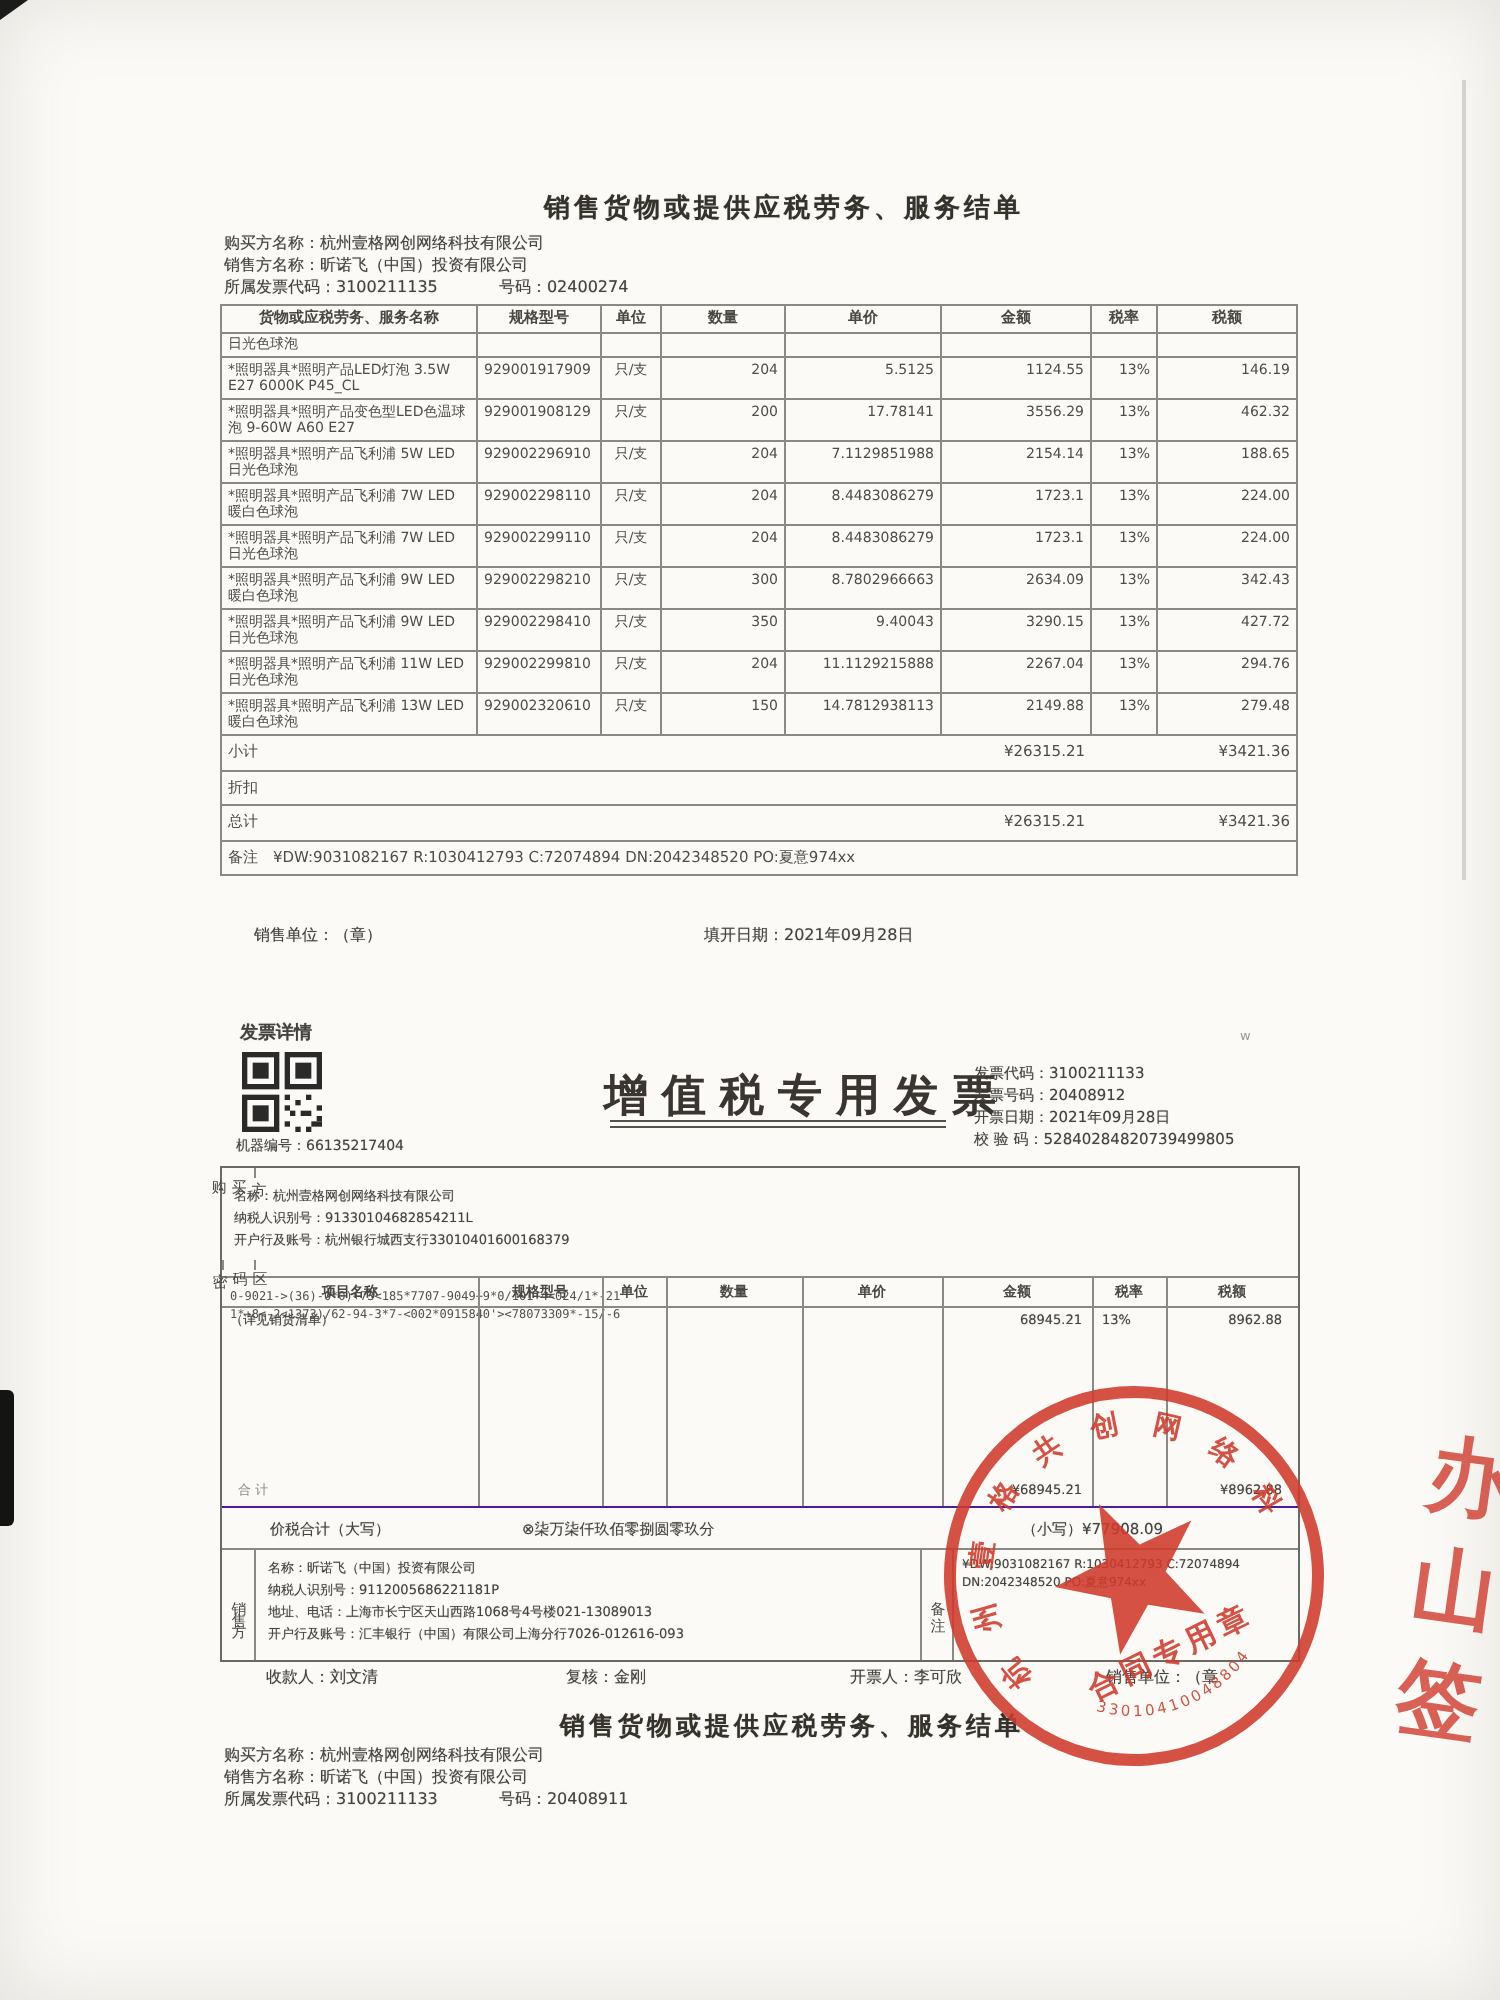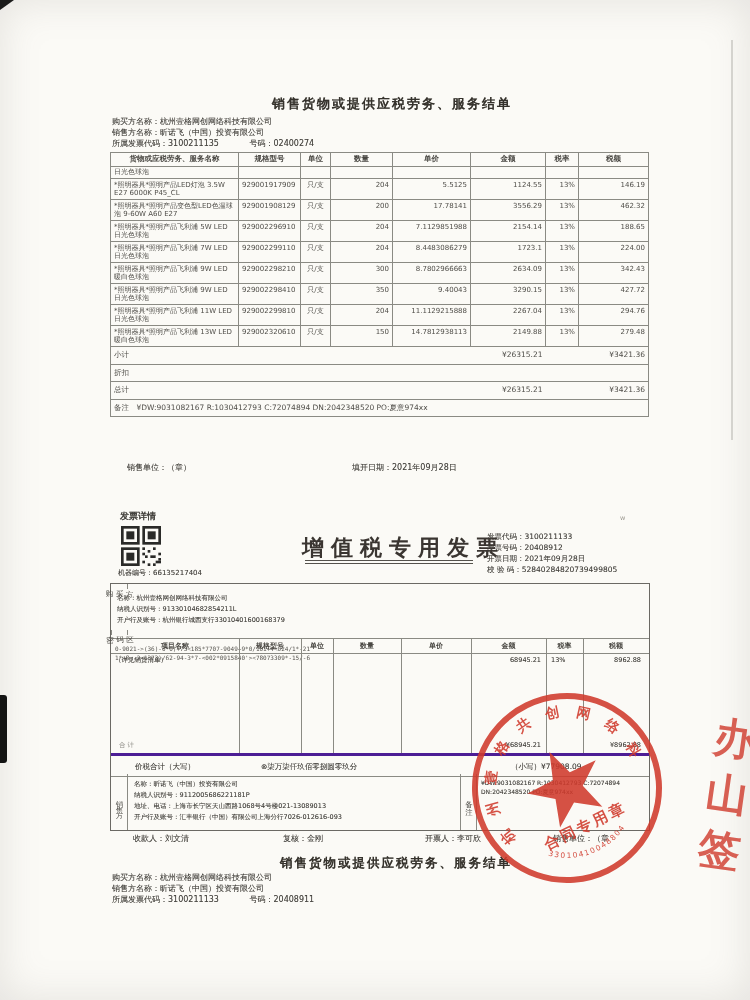--- a/index.html
+++ b/index.html
@@ -106,20 +106,30 @@
       </tr>
         <tr>
         <td>*照明器具*照明产品飞利浦 5W LED 日光色球泡</td>
         <td>929002296910</td>
         <td class="ctr">只/支</td>
         <td class="num">204</td>
         <td class="num">7.1129851988</td>
         <td class="num">2154.14</td>
         <td class="num">13%</td>
         <td class="num">188.65</td>
+      </tr>
+        <tr>
+        <td>*照明器具*照明产品飞利浦 7W LED 暖白色球泡</td>
+        <td>929002298110</td>
+        <td class="ctr">只/支</td>
+        <td class="num">204</td>
+        <td class="num">8.4483086279</td>
+        <td class="num">1723.1</td>
+        <td class="num">13%</td>
+        <td class="num">224.00</td>
       </tr>
         <tr>
         <td>*照明器具*照明产品飞利浦 7W LED 日光色球泡</td>
         <td>929002299110</td>
         <td class="ctr">只/支</td>
         <td class="num">204</td>
         <td class="num">8.4483086279</td>
         <td class="num">1723.1</td>
         <td class="num">13%</td>
         <td class="num">224.00</td>
@@ -278,21 +288,21 @@
         </div>
       <span class="abs tiny ink" style="left:4px;top:17px;">（详见销货清单）</span>
       <span class="abs tiny ink num" style="left:360px;top:17px;width:70px;text-align:right;">68945.21</span>
       <span class="abs tiny ink" style="left:440px;top:17px;">13%</span>
       <span class="abs tiny ink" style="left:478px;top:17px;width:52px;text-align:right;">8962.88</span>
       <span class="abs tiny" style="left:8px;bottom:3px;color:#8c8a84;">合 计</span>
       <span class="abs tiny ink" style="left:360px;bottom:3px;width:70px;text-align:right;">¥68945.21</span>
       <span class="abs tiny ink" style="left:478px;bottom:3px;width:52px;text-align:right;">¥8962.88</span>
     </div>
 
-    <div style="position:absolute;left:0;top:169px;width:538px;height:20px;border-top:3px solid #4c1d95;border-bottom:1px solid #8a8a83;font-size:7.5px;">
+    <div style="position:absolute;left:0;top:169px;width:538px;height:20px;border-top:1px solid #4c1d95;border-bottom:1px solid #8a8a83;font-size:7.5px;">
       <span class="abs ink" style="left:24px;top:6px;">价税合计（大写）</span>
       <span class="abs ink" style="left:150px;top:6px;">⊗柒万柒仟玖佰零捌圆零玖分</span>
       <span class="abs ink" style="left:400px;top:6px;">（小写）¥77908.09</span>
     </div>
 
     <div style="position:absolute;left:0;top:190px;width:538px;height:56px;display:flex;">
       <div class="vlabel" style="width:16px;border-right:1px solid #8a8a83;">销售方</div>
       <div class="tiny ink" style="width:320px;padding:5px 6px;line-height:11px;">
         <div><span>名称：</span><span>昕诺飞（中国）投资有限公司</span></div>
         <div><span>纳税人识别号：</span><span>9112005686221181P</span></div>

